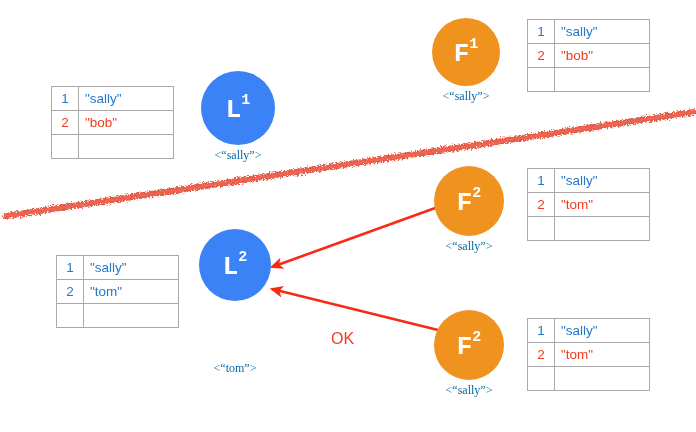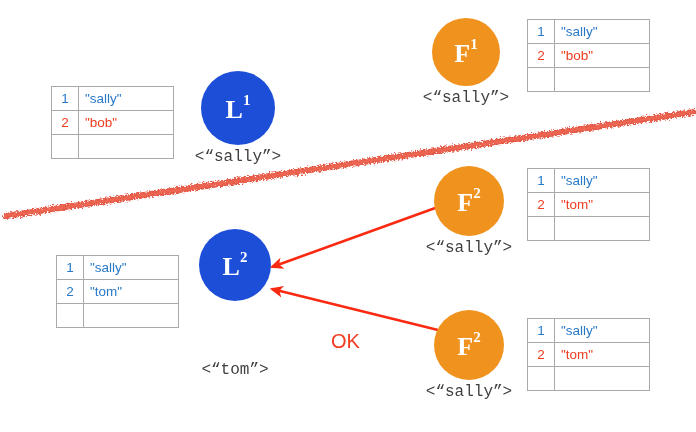--- a/index.html
+++ b/index.html
@@ -47,57 +47,57 @@
   .c-red   { color: #f03c20; }
 
   
   .node {
     position: absolute;
     border-radius: 50%;
     display: flex;
     align-items: center;
     justify-content: center;
     color: #ffffff;
-    font-family: Liberation Serif, serif;
+    font-family: Liberation Mono, monospace;
     font-weight: bold;
     z-index: 4;
     text-align: center;
   }
   .node .sym {
     font-size: 26px;
     line-height: 1;
     letter-spacing: 0px;
     display: inline-block;
     transform: translateY(2px);
   }
   .node .sup {
     font-size: 15px;
     line-height: 1;
     vertical-align: super;
     display: inline-block;
     transform: translateY(-5px);
   }
-  .node-leader   { background: #1d4ed8; }
+  .node-leader   { background: #3b82f6; }
   .node-follower { background: #f0921e; }
 
   
   .caption {
     position: absolute;
-    font-size: 16px;
-    color: #404040;
-    font-family: Liberation Mono, monospace;
+    font-size: 12px;
+    color: #0369a1;
+    font-family: Liberation Serif, serif;
     white-space: nowrap;
     text-align: center;
     z-index: 4;
   }
 
   
   .ok-label {
     position: absolute;
-    font-size: 20px;
+    font-size: 16px;
     color: #f03c20;
     font-family: "Liberation Sans", sans-serif;
     white-space: nowrap;
     z-index: 5;
   }
 
   
   #overlay {
     position: absolute;
     left: 0; top: 0;

